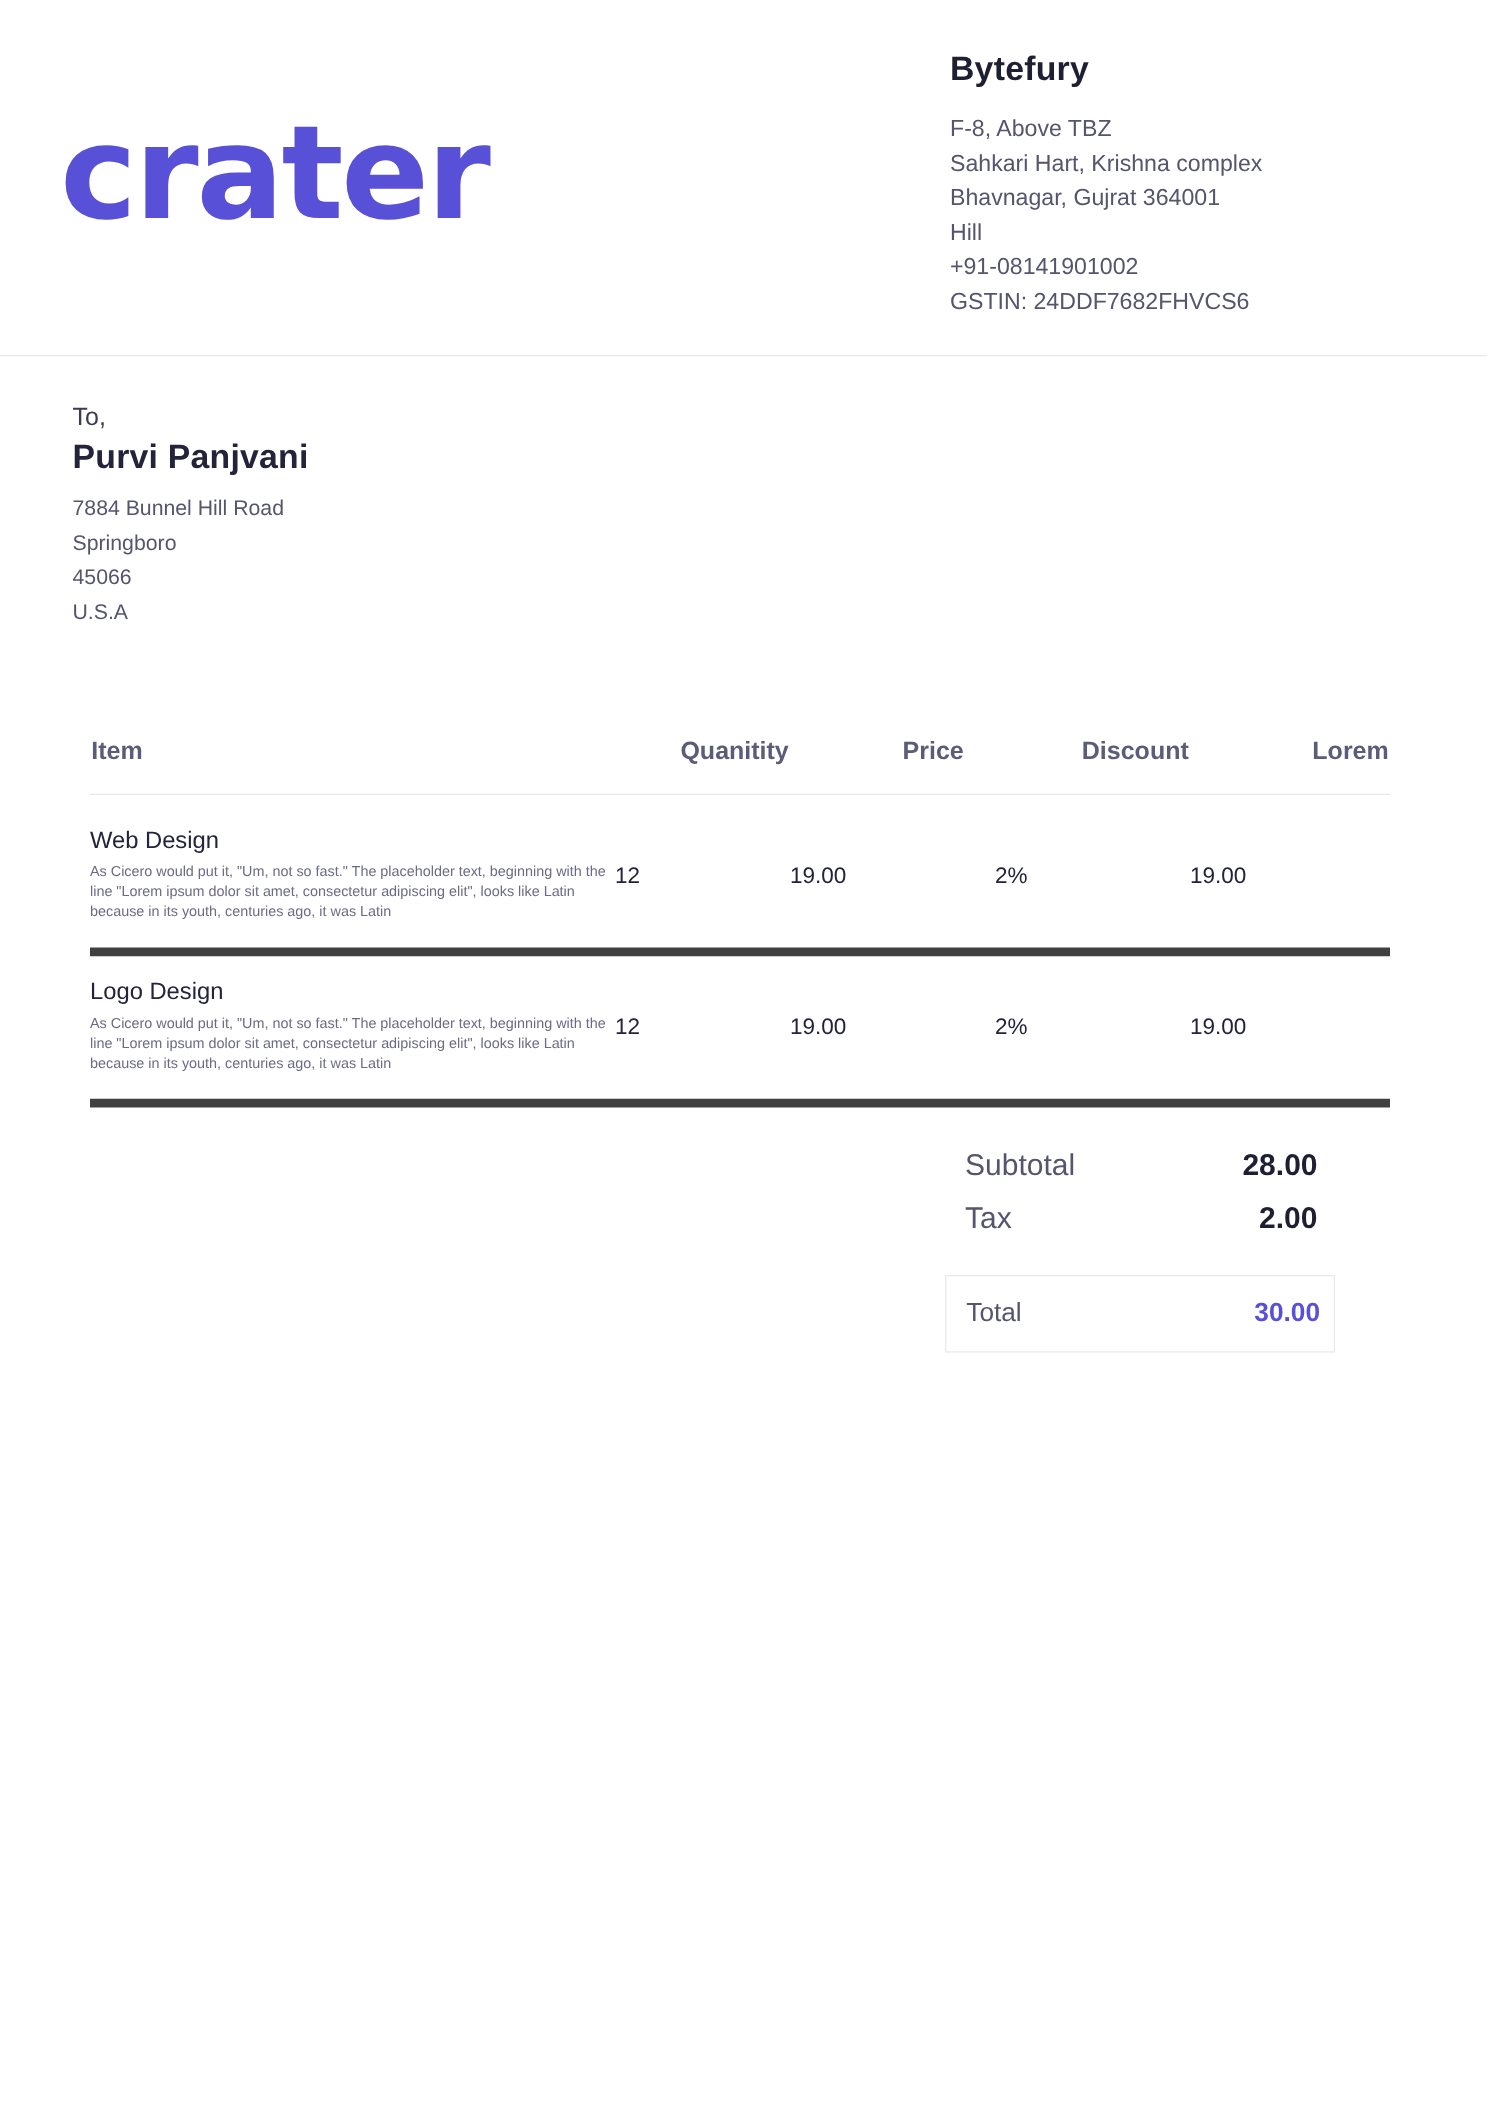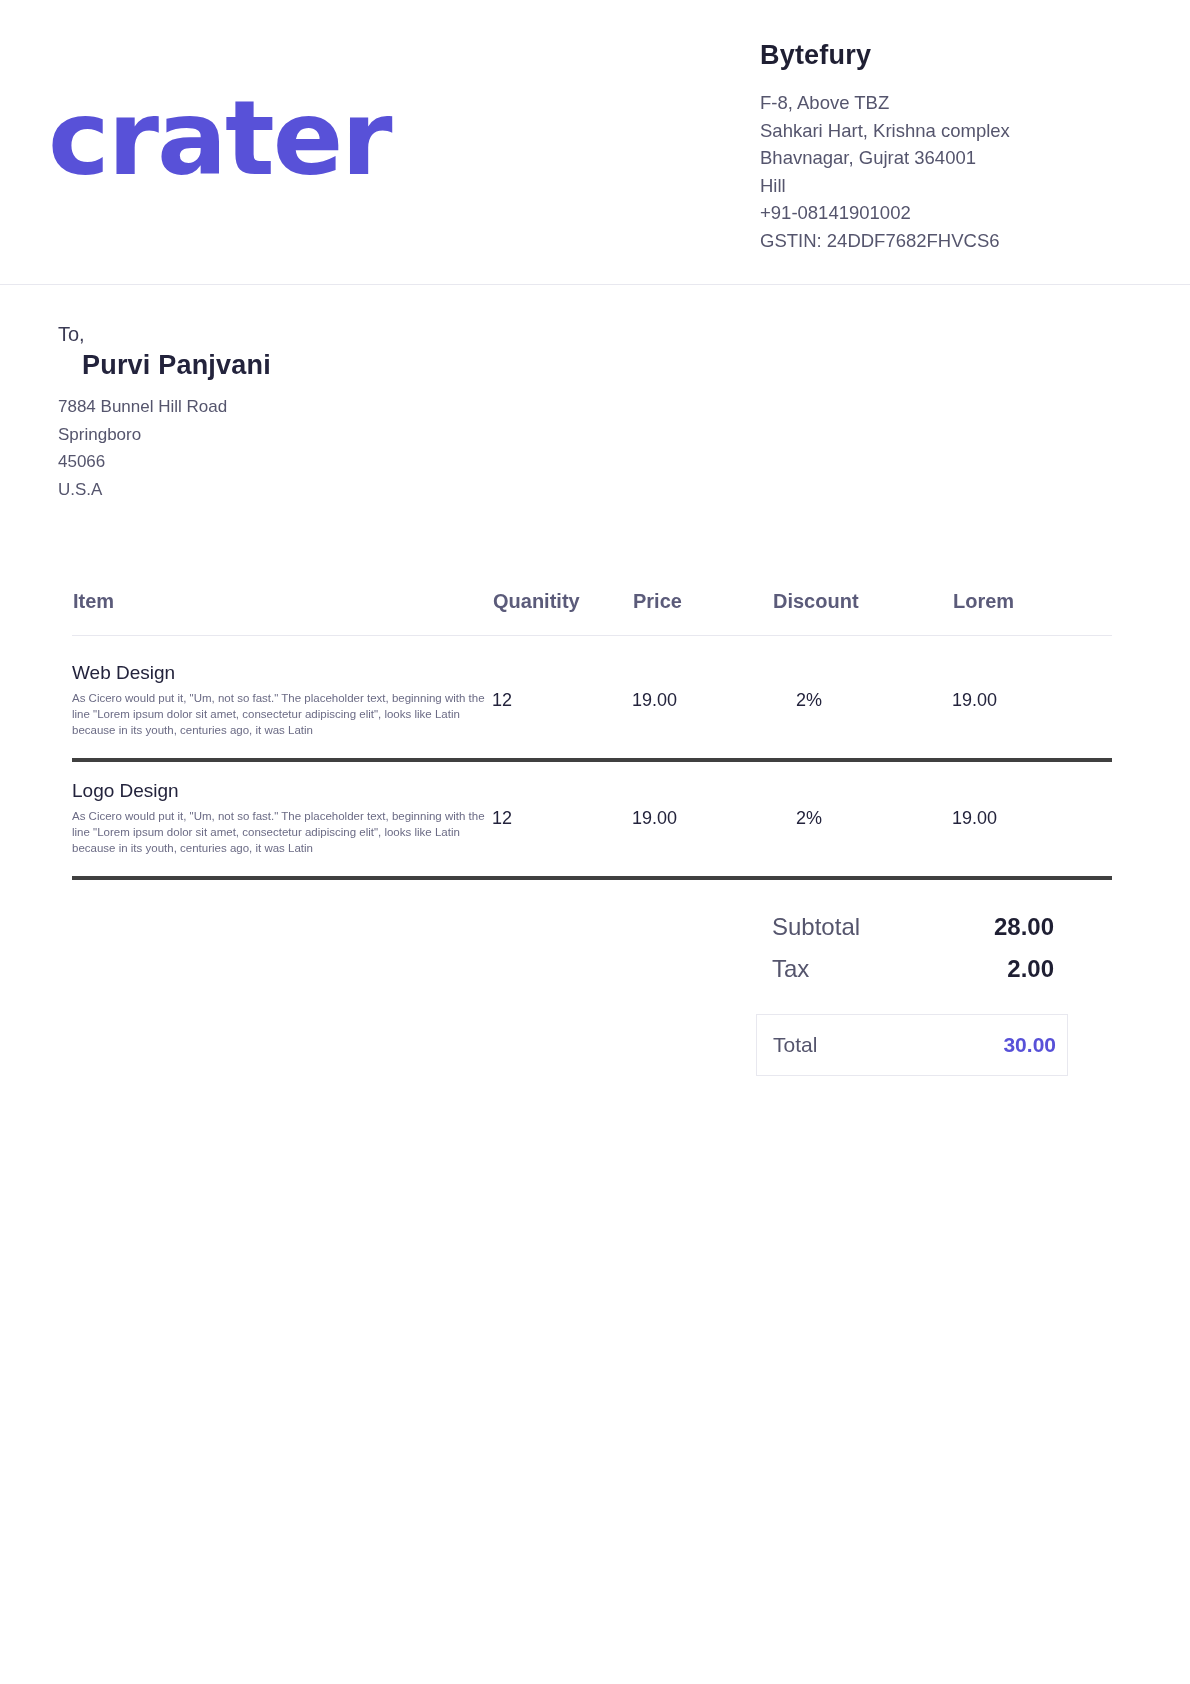--- a/index.html
+++ b/index.html
@@ -71,21 +71,20 @@
     font-size: 20px;
     color: #3b3b54;
     margin-bottom: 4px;
   }
   .to-name {
     font-size: 27px;
     font-weight: 700;
     color: #23233c;
     margin-bottom: 12px;
     letter-spacing: .2px;
-    margin-left: 24px;
   }
   .to-line {
     font-size: 17px;
     line-height: 27.5px;
     color: #55556d;
   }
 
   .meta-table {
     width: 430px;
     border-collapse: collapse;
@@ -106,24 +105,24 @@
     border-collapse: collapse;
   }
   .items thead th {
     font-size: 20px;
     font-weight: 700;
     color: #5b5b7a;
     padding-bottom: 22px;
     border-bottom: 1px solid #e8e8ef;
   }
   .th-item { text-align: left; }
-  .th-num  { text-align: left; }
+  .th-num  { text-align: right; }
   .items tbody td {
     padding: 18px 0 20px 0;
-    border-bottom: 4px solid #404040;
+    border-bottom: 7px solid #404040;
     vertical-align: middle;
   }
   .item-name {
     font-size: 19px;
     color: #23233c;
     margin-bottom: 6px;
   }
   .item-desc {
     font-size: 11.5px;
     line-height: 16px;

